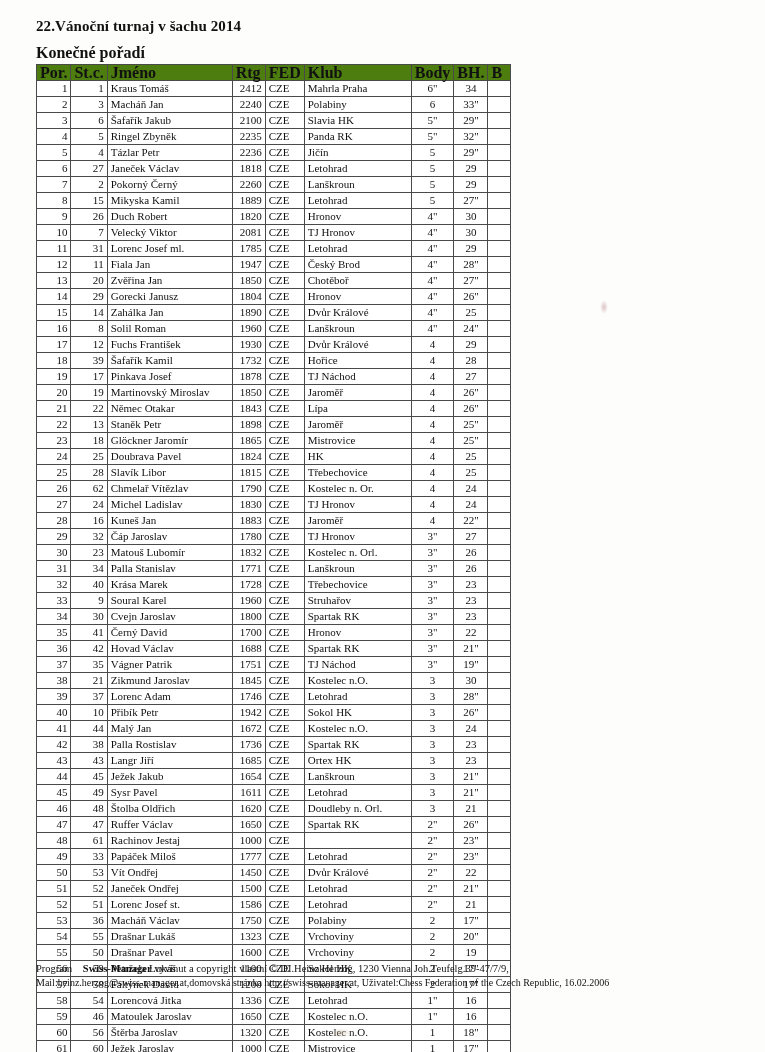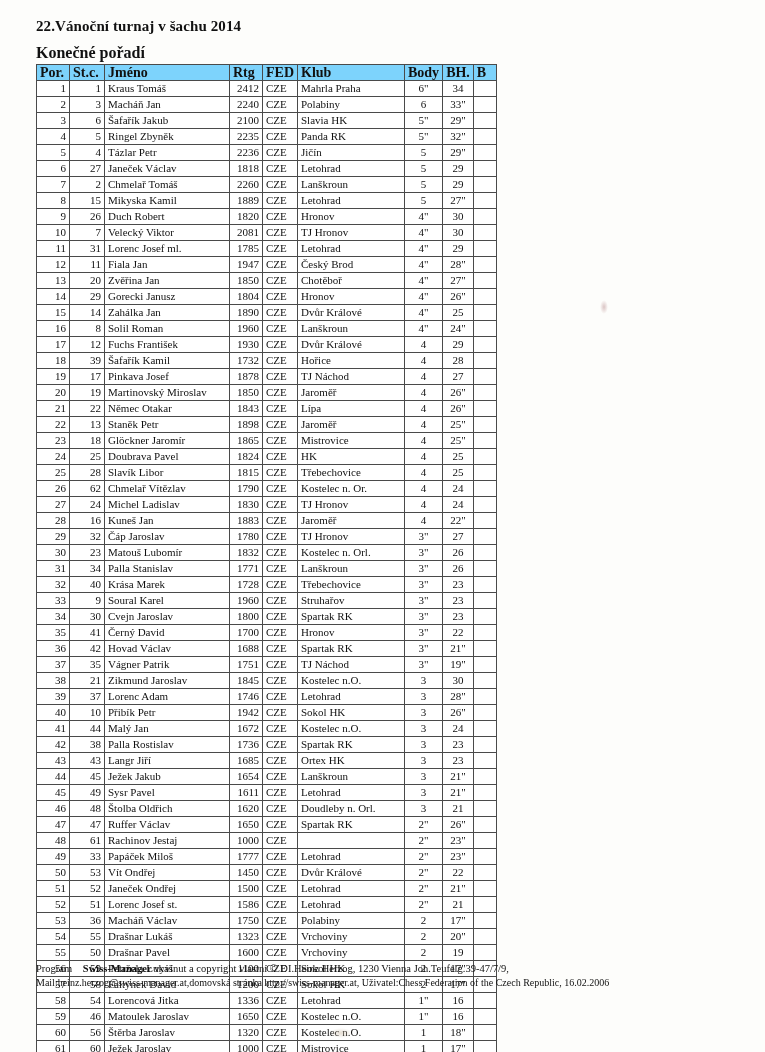--- a/index.html
+++ b/index.html
@@ -49,23 +49,23 @@
   table.standings th,
   table.standings td {
     border: 1px solid #4a4a4a;
     padding: 0px 3px;
     height: 15px;
     line-height: 15px;
     white-space: nowrap;
     font-weight: normal;
   }
   table.standings thead th {
-    background: #7dd3fc;
+    background: #4d7c0f;
     font-weight: bold;
-    font-size: 14px;
+    font-size: 16px;
     text-align: left;
   }
   thead th.c-por { width: 26px; text-align: left; }
   thead th.c-stc { width: 28px; text-align: left; }
   thead th.c-jmeno { width: 118px; }
   thead th.c-rtg { width: 26px; }
   thead th.c-fed { width: 26px; }
   thead th.c-klub { width: 100px; }
   thead th.c-body { width: 26px; }
   thead th.c-bh { width: 22px; }
@@ -195,21 +195,21 @@
           <td class="rtg">1818</td>
           <td class="fed">CZE</td>
           <td class="klub">Letohrad</td>
           <td class="body">5</td>
           <td class="bh">29</td>
           <td class="bb"></td>
         </tr>
         <tr>
           <td class="por">7</td>
           <td class="stc">2</td>
-          <td class="jmeno">Chmelař Tomáš</td>
+          <td class="jmeno">Pokorný Černý</td>
           <td class="rtg">2260</td>
           <td class="fed">CZE</td>
           <td class="klub">Lanškroun</td>
           <td class="body">5</td>
           <td class="bh">29</td>
           <td class="bb"></td>
         </tr>
         <tr>
           <td class="por">8</td>
           <td class="stc">15</td>

